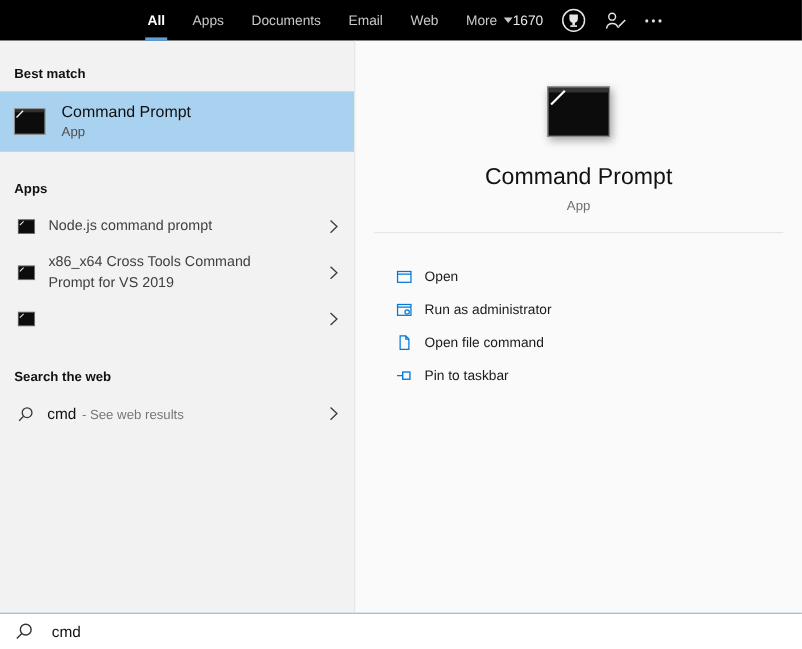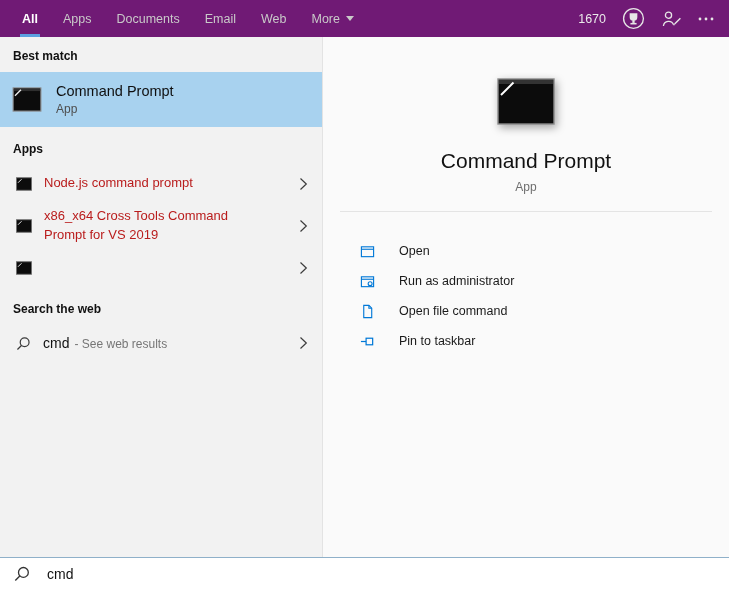--- a/index.html
+++ b/index.html
@@ -4,64 +4,64 @@
 <style>
   * { margin:0; padding:0; box-sizing:border-box; }
   html,body { width:729px; height:590px; }
   body {
     font-family:"Liberation Sans","DejaVu Sans",sans-serif;
     font-size:13px; color:#1a1a1a; background:#fff; overflow:hidden;
   }
   .screen { width:729px; height:590px; display:flex; flex-direction:column; background:#fff; }
 
   
-  .topbar { height:37px; background:#701a75; display:flex; align-items:stretch;
-            justify-content:space-between; padding:0 14px 0 22px; flex:0 0 auto; }
+  .topbar { height:37px; background:#000000; display:flex; align-items:stretch;
+            justify-content:center; padding:0 14px 0 22px; flex:0 0 auto; }
   .tabs { display:flex; gap:25px; }
   .tab { display:flex; align-items:center; color:#c9c9c9; font-size:12.5px;
          position:relative; cursor:pointer; white-space:nowrap; }
   .tab.active .tab-label { color:#fff; font-weight:bold; }
   .tab.active::after { content:""; position:absolute; left:-2px; right:-2px; bottom:0;
                        height:3px; background:#5ba0e0; }
   .caret { width:0; height:0; margin-left:6px; border-left:4px solid transparent;
            border-right:4px solid transparent; border-top:5px solid #c9c9c9; display:inline-block; }
   .topbar-right { display:flex; align-items:center; gap:15px; }
   .points { font-size:12.5px; color:#eaeaea; }
   .tb-icon { display:inline-flex; align-items:center; justify-content:center; cursor:pointer; }
 
   
   .main { flex:1; display:flex; min-height:0; }
 
   .left { width:322px; flex:0 0 auto; background:#f2f2f2; padding-top:10px; overflow:hidden; }
-  .section-header { font-size:12px; font-weight:bold; color:#111; padding:15px 13px 9px; }
+  .section-header { font-size:12px; font-weight:bold; color:#111; padding:15px 13px 9px;margin-top:11px; }
   .left > .section-header:first-child { padding-top:2px; }
 
   .best-match { height:55px; background:#a8d2ef; display:flex; align-items:center;
                 padding:0 12px; gap:14px; cursor:pointer; }
   .bm-text { display:flex; flex-direction:column; }
   .bm-title { font-size:14.5px; color:#0f0f0f; }
   .bm-sub { font-size:12px; color:#4e4e4e; margin-top:3px; }
 
   .list-item { min-height:37px; display:flex; align-items:center; padding:5px 12px 5px 16px;
                gap:12px; cursor:pointer; }
-  .li-label { font-size:13px; color:#b91c1c; line-height:1.45; max-width:218px; }
+  .li-label { font-size:13px; color:#404040; line-height:1.45; max-width:218px; }
   .chevron { margin-left:auto; display:inline-flex; align-items:center; padding-right:2px; }
   .web-label { display:flex; align-items:baseline; }
   .web-query { font-size:14px; color:#111; }
   .web-suffix { font-size:12px; color:#767676; margin-left:5px; }
 
   .right { flex:1; background:#fafafa; border-left:1px solid #e3e3e3; display:flex;
            flex-direction:column; align-items:center; padding-top:41px; }
   .preview-icon { margin-bottom:24px; filter:drop-shadow(2px 3px 4px rgba(0,0,0,0.35)); }
   .right-title { font-size:21px; font-weight:400; color:#111; }
   .right-sub { font-size:12px; color:#6e6e6e; margin-top:7px; }
   .divider { width:calc(100% - 34px); border:none; border-top:1px solid #e4e4e4;
              margin:17px auto 24px; }
   .actions { list-style:none; width:100%; padding-left:36px; }
-  .action { display:flex; align-items:center; gap:24px; height:30px; cursor:pointer;
+  .action { display:flex; align-items:center; gap:11px; height:30px; cursor:pointer;
             font-size:12.5px; color:#1a1a1a; }
   .act-icon { display:inline-flex; width:16px; justify-content:center; }
 
   
   .searchbar { height:33px; flex:0 0 auto; background:#fff; border-top:1px solid #8fb0c9;
                display:flex; align-items:center; padding:0 14px; gap:17px; }
   .search-input { flex:1; border:none; outline:none; background:transparent;
                   font-family:inherit; font-size:14px; color:#111; }
 
   svg { display:block; }

